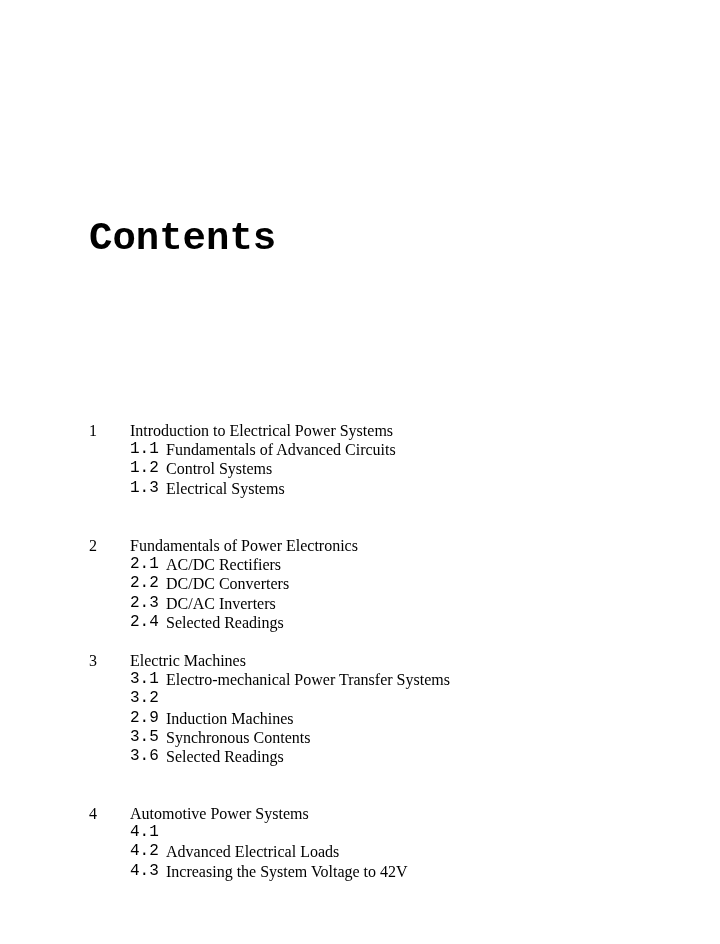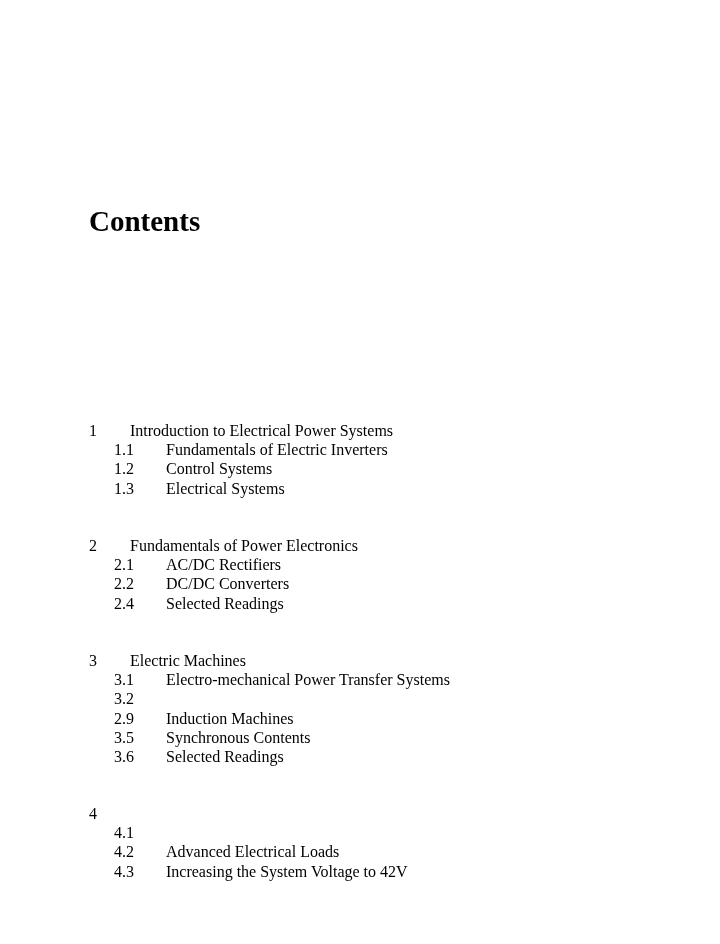--- a/index.html
+++ b/index.html
@@ -10,25 +10,25 @@
     body {
       width: 720px;
       height: 944px;
       position: relative;
       overflow: hidden;
       color: #000000;
     }
     .page-title {
       position: absolute;
       left: 89px;
-      top: 201px;
+      top: 219px;
       margin: 0;
-      font-family: Liberation Serif, serif;
+      font-family: Liberation Mono, monospace;
       font-weight: bold;
-      font-size: 29px;
+      font-size: 39px;
       line-height: 40px;
       letter-spacing: 0px;
     }
     .toc {
       position: absolute;
       left: 0;
       top: 0;
       width: 720px;
       font-family: "Liberation Serif", serif;
       font-size: 16px;
@@ -47,42 +47,43 @@
     .ch-num {
       position: absolute;
       left: 89px;
     }
     .ch-title {
       position: absolute;
       left: 130px;
     }
     .sec-num {
       position: absolute;
-      left: 114px;
+      left: 130px;
+      font-family: Liberation Mono, monospace;
     }
     .sec-title {
       position: absolute;
       left: 166px;
     }
   </style>
 </head>
 <body>
 
 <h1 class="page-title">Contents</h1>
 
 <div class="toc">
 
   <div class="chapter" style="top:421px;">
     <div class="line">
       <span class="ch-num">1</span>
       <span class="ch-title">Introduction to Electrical Power Systems</span>
     </div>
     <div class="line">
       <span class="sec-num">1.1</span>
-      <span class="sec-title">Fundamentals of Electric Inverters</span>
+      <span class="sec-title">Fundamentals of Advanced Circuits</span>
     </div>
     <div class="line">
       <span class="sec-num">1.2</span>
       <span class="sec-title">Control Systems</span>
     </div>
     <div class="line">
       <span class="sec-num">1.3</span>
       <span class="sec-title">Electrical Systems</span>
     </div>
   </div>
@@ -92,20 +93,24 @@
       <span class="ch-num">2</span>
       <span class="ch-title">Fundamentals of Power Electronics</span>
     </div>
     <div class="line">
       <span class="sec-num">2.1</span>
       <span class="sec-title">AC/DC Rectifiers</span>
     </div>
     <div class="line">
       <span class="sec-num">2.2</span>
       <span class="sec-title">DC/DC Converters</span>
+    </div>
+    <div class="line">
+      <span class="sec-num">2.3</span>
+      <span class="sec-title">DC/AC Inverters</span>
     </div>
     <div class="line">
       <span class="sec-num">2.4</span>
       <span class="sec-title">Selected Readings</span>
     </div>
   </div>
 
   <div class="chapter" style="top:651px;">
     <div class="line">
       <span class="ch-num">3</span>
@@ -128,20 +133,21 @@
     </div>
     <div class="line">
       <span class="sec-num">3.6</span>
       <span class="sec-title">Selected Readings</span>
     </div>
   </div>
 
   <div class="chapter" style="top:804px;">
     <div class="line">
       <span class="ch-num">4</span>
+      <span class="ch-title">Automotive Power Systems</span>
     </div>
     <div class="line">
       <span class="sec-num">4.1</span>
     </div>
     <div class="line">
       <span class="sec-num">4.2</span>
       <span class="sec-title">Advanced Electrical Loads</span>
     </div>
     <div class="line">
       <span class="sec-num">4.3</span>

